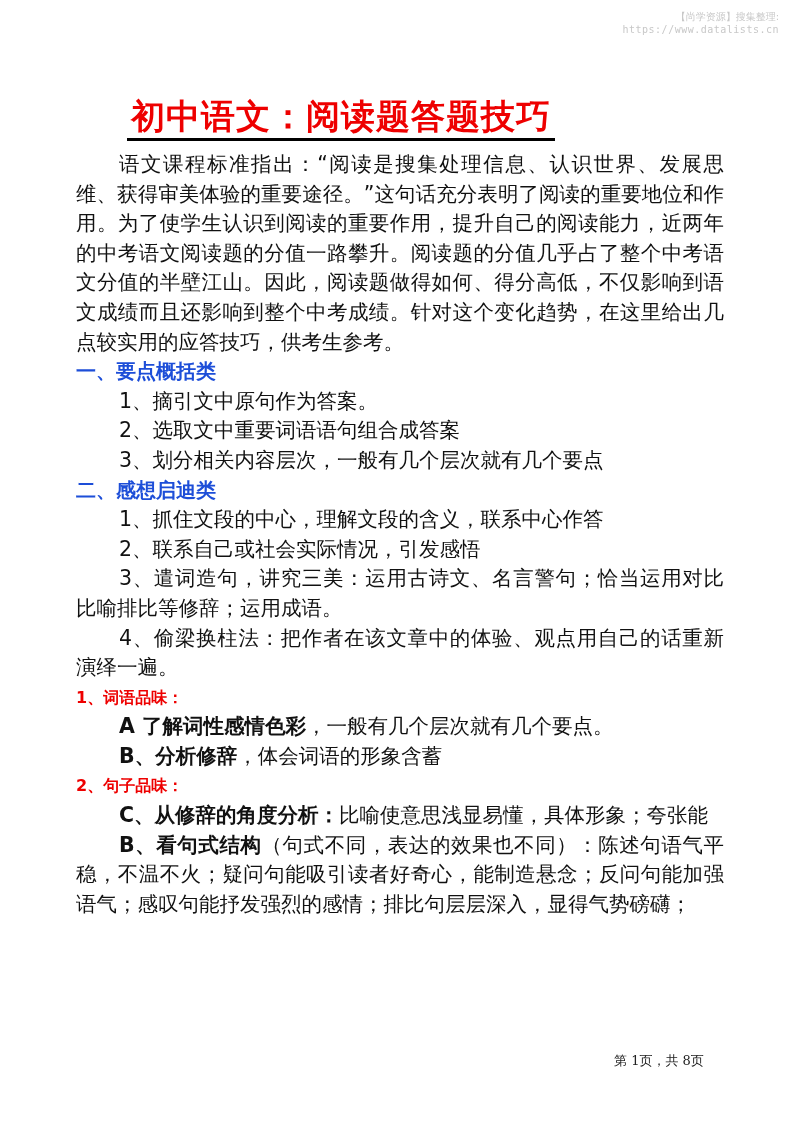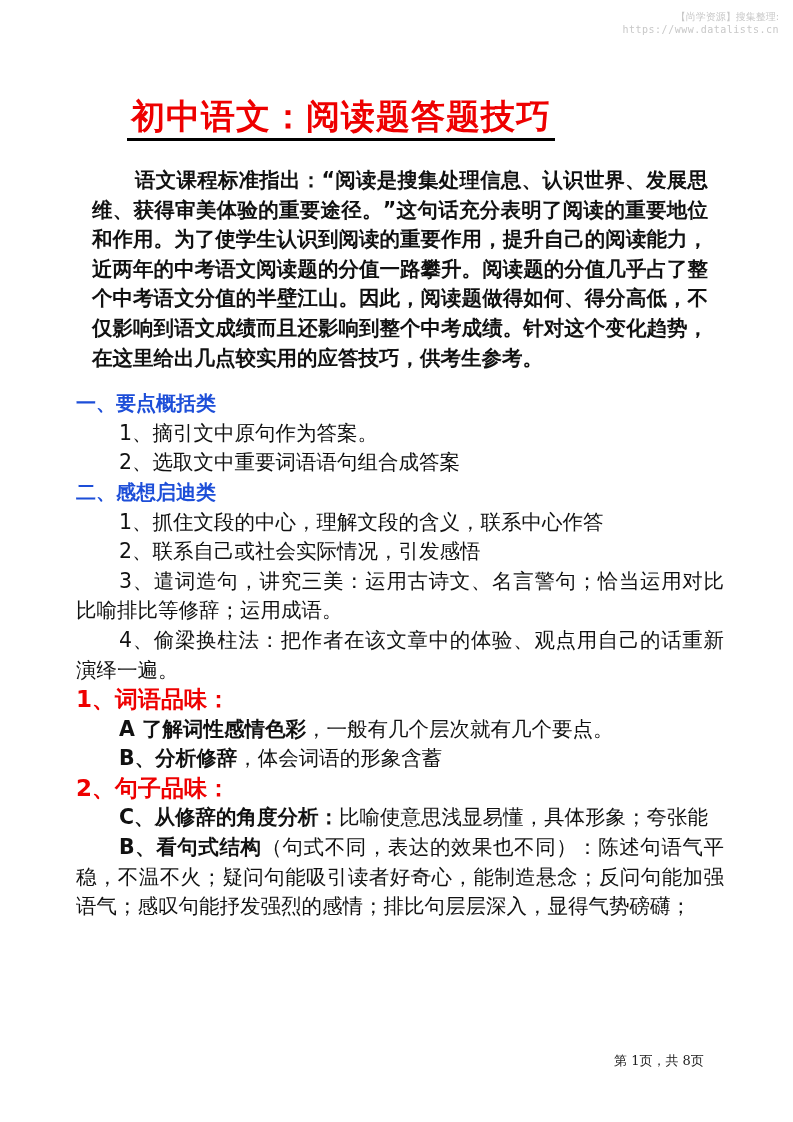--- a/index.html
+++ b/index.html
@@ -50,35 +50,34 @@
     .content {
       position: absolute;
       top: 150px;
       left: 76px;
       width: 648px;
       font-size: 20.5px;
       line-height: 29.6px;
       text-align: justify;
     }
     .para {
-      margin: 16px;
+      margin: 0;
       text-indent: 2.1em;
-      font-weight: bold;
     }
     .heading-green {
       color: #1d4ed8;
       font-weight: bold;
       margin: 0;
       font-size: 20px;
     }
     .heading-red {
       color: #ee0000;
       font-weight: bold;
       margin: 0;
-      font-size: 23px;
+      font-size: 16px;
     }
     .item {
       margin: 0;
       padding-left: 2.1em;
     }
     .item-wrap {
       margin: 0;
       text-indent: 2.1em;
     }
     .sub-item {
@@ -112,20 +111,21 @@
 <div class="title-wrap">
   <span class="title">初中语文：阅读题答题技巧</span>
 </div>
 
 <div class="content">
   <p class="para">语文课程标准指出：“阅读是搜集处理信息、认识世界、发展思维、获得审美体验的重要途径。”这句话充分表明了阅读的重要地位和作用。为了使学生认识到阅读的重要作用，提升自己的阅读能力，近两年的中考语文阅读题的分值一路攀升。阅读题的分值几乎占了整个中考语文分值的半壁江山。因此，阅读题做得如何、得分高低，不仅影响到语文成绩而且还影响到整个中考成绩。针对这个变化趋势，在这里给出几点较实用的应答技巧，供考生参考。</p>
 
   <p class="heading-green">一、要点概括类</p>
   <p class="item">1、摘引文中原句作为答案。</p>
   <p class="item">2、选取文中重要词语语句组合成答案</p>
+  <p class="item">3、划分相关内容层次，一般有几个层次就有几个要点</p>
 
   <p class="heading-green">二、感想启迪类</p>
   <p class="item">1、抓住文段的中心，理解文段的含义，联系中心作答</p>
   <p class="item">2、联系自己或社会实际情况，引发感悟</p>
   <p class="item-wrap">3、遣词造句，讲究三美：运用古诗文、名言警句；恰当运用对比比喻排比等修辞；运用成语。</p>
   <p class="item-wrap">4、偷梁换柱法：把作者在该文章中的体验、观点用自己的话重新演绎一遍。</p>
 
 
   <p class="heading-red">1、词语品味：</p>
   <p class="sub-item"><span class="b">A 了解词性感情色彩</span><span>，一般有几个层次就有几个要点。</span></p>

